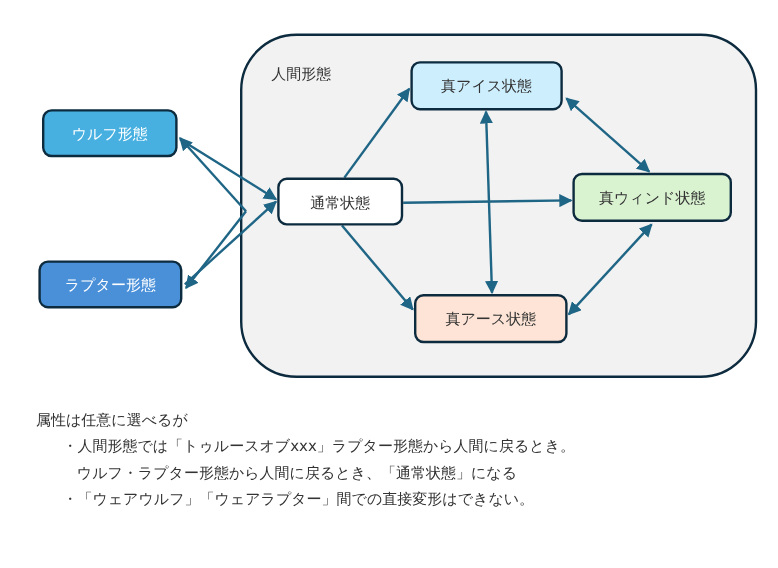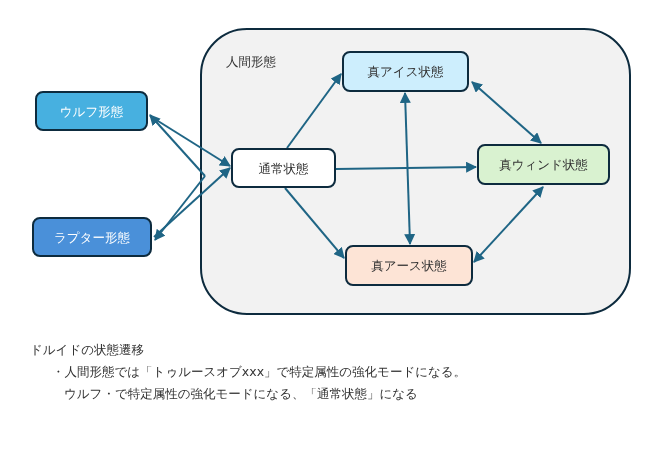--- a/index.html
+++ b/index.html
@@ -101,16 +101,17 @@
     <rect id="node-wind" x="478" y="145" width="131" height="39" rx="7" ry="7" stroke="#0d2b3e" stroke-width="2" fill="#d9f2d0"></rect>
     <text id="label-wind" class="node-label" x="543.5" y="169" text-anchor="middle" fill="#333333">真ウィンド状態</text>
   </g>
   <g>
     <rect id="node-earth" x="346" y="246" width="126" height="39" rx="7" ry="7" stroke="#0d2b3e" stroke-width="2" fill="#fde4d6"></rect>
     <text id="label-earth" class="node-label" x="409" y="270" text-anchor="middle" fill="#333333">真アース状態</text>
   </g>
 </svg>
 
 <div id="caption">
-  <div class="line title">ドルイドの状態遷移</div>
-  <div class="line bullet">・人間形態では「トゥルースオブxxx」で特定属性の強化モードになる。</div>
-  <div class="line cont">ウルフ・で特定属性の強化モードになる、「通常状態」になる</div>
+  <div class="line title">属性は任意に選べるが</div>
+  <div class="line bullet">・人間形態では「トゥルースオブxxx」ラプター形態から人間に戻るとき。</div>
+  <div class="line cont">ウルフ・ラプター形態から人間に戻るとき、「通常状態」になる</div>
+  <div class="line bullet">・「ウェアウルフ」「ウェアラプター」間での直接変形はできない。</div>
 </div>
 
 </body></html>

